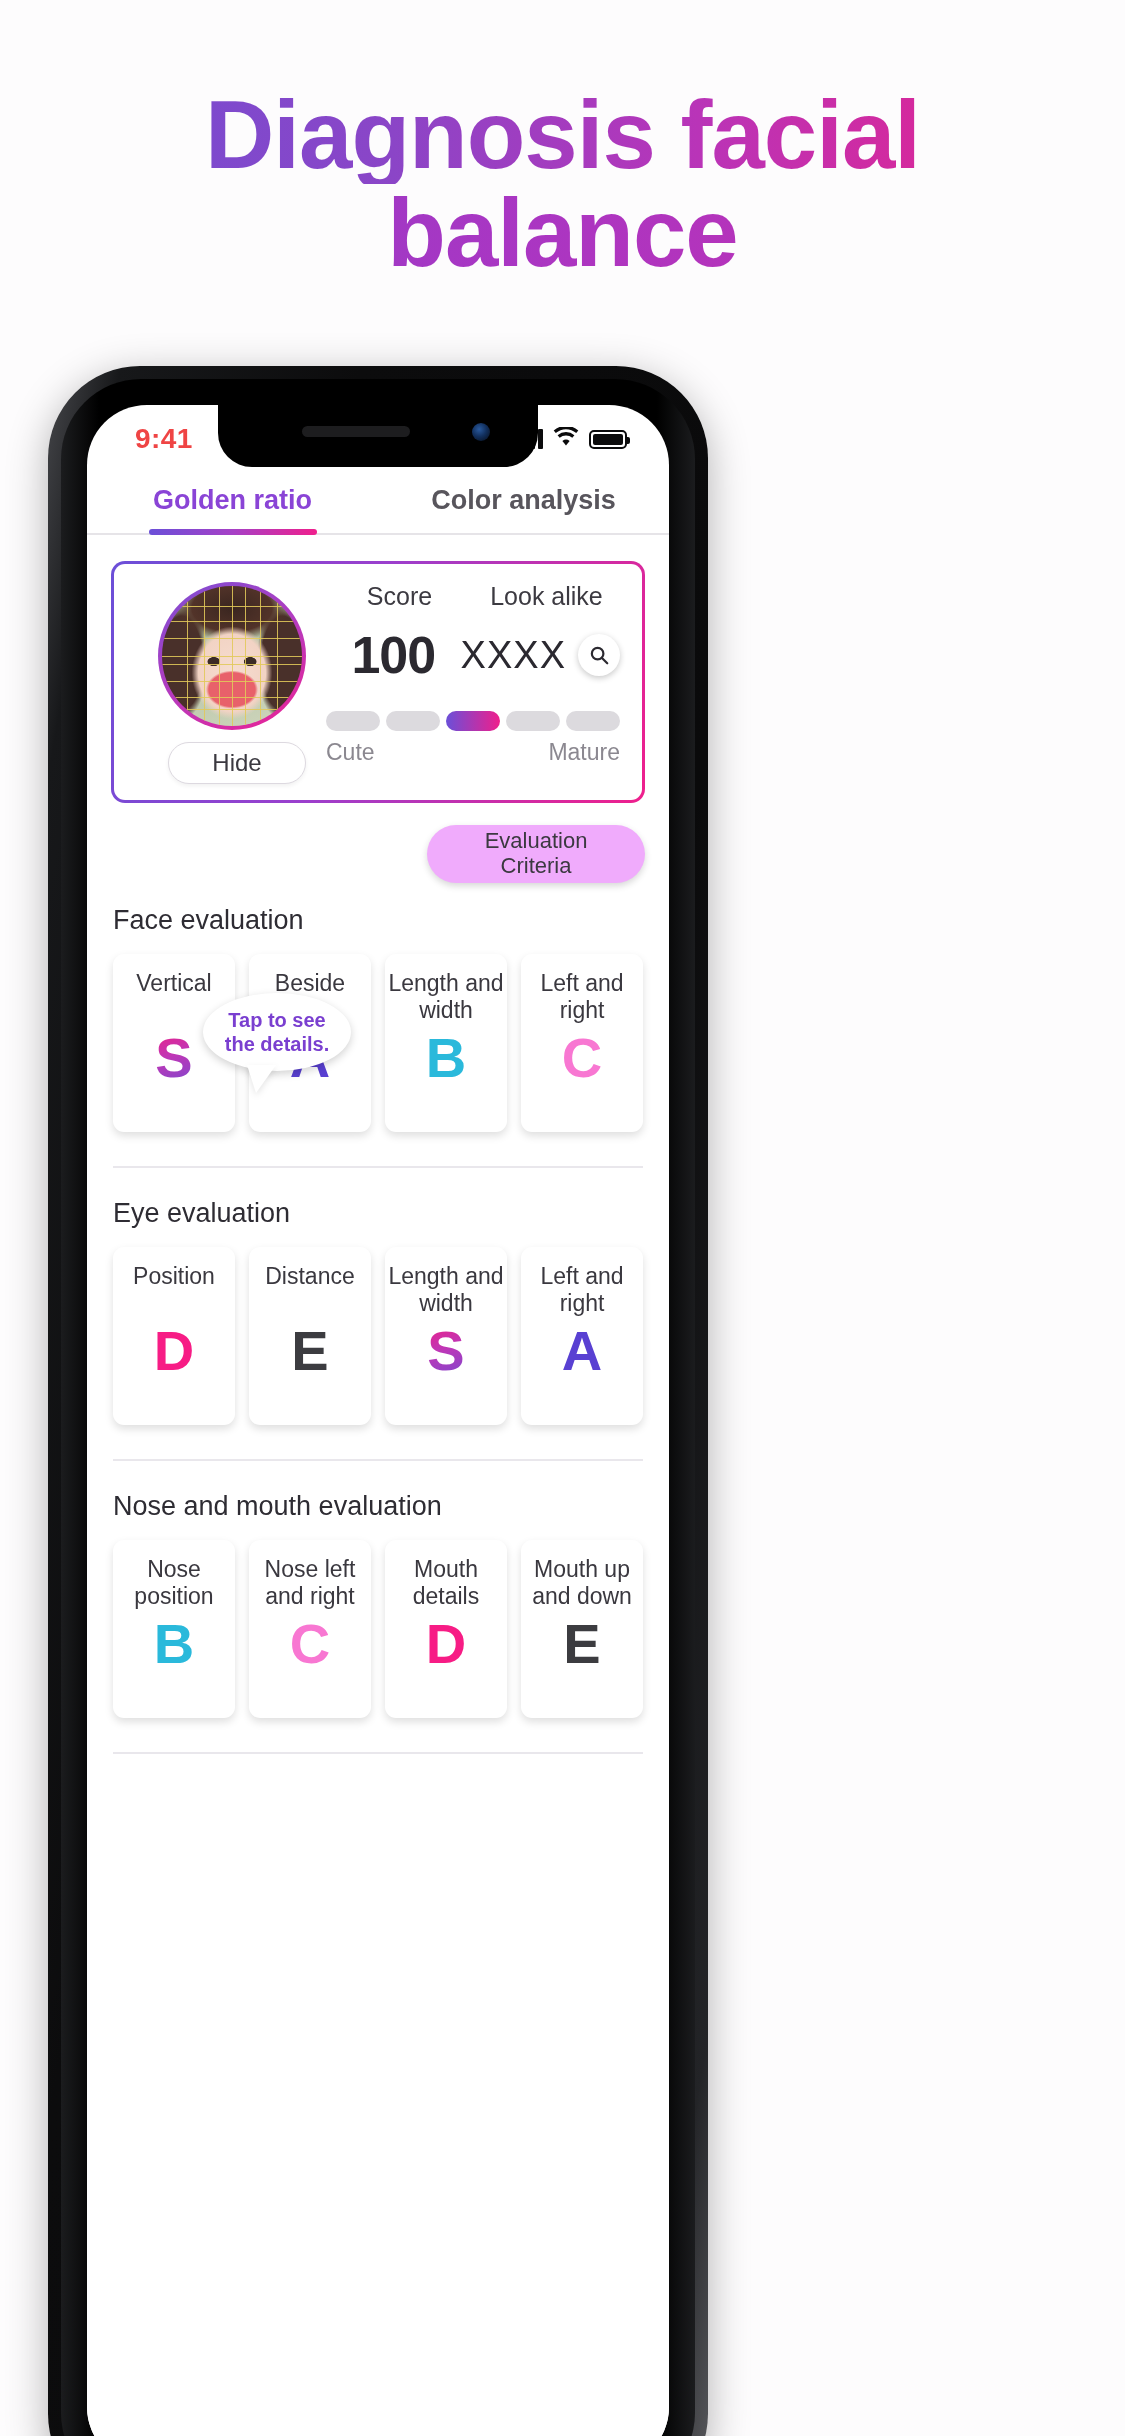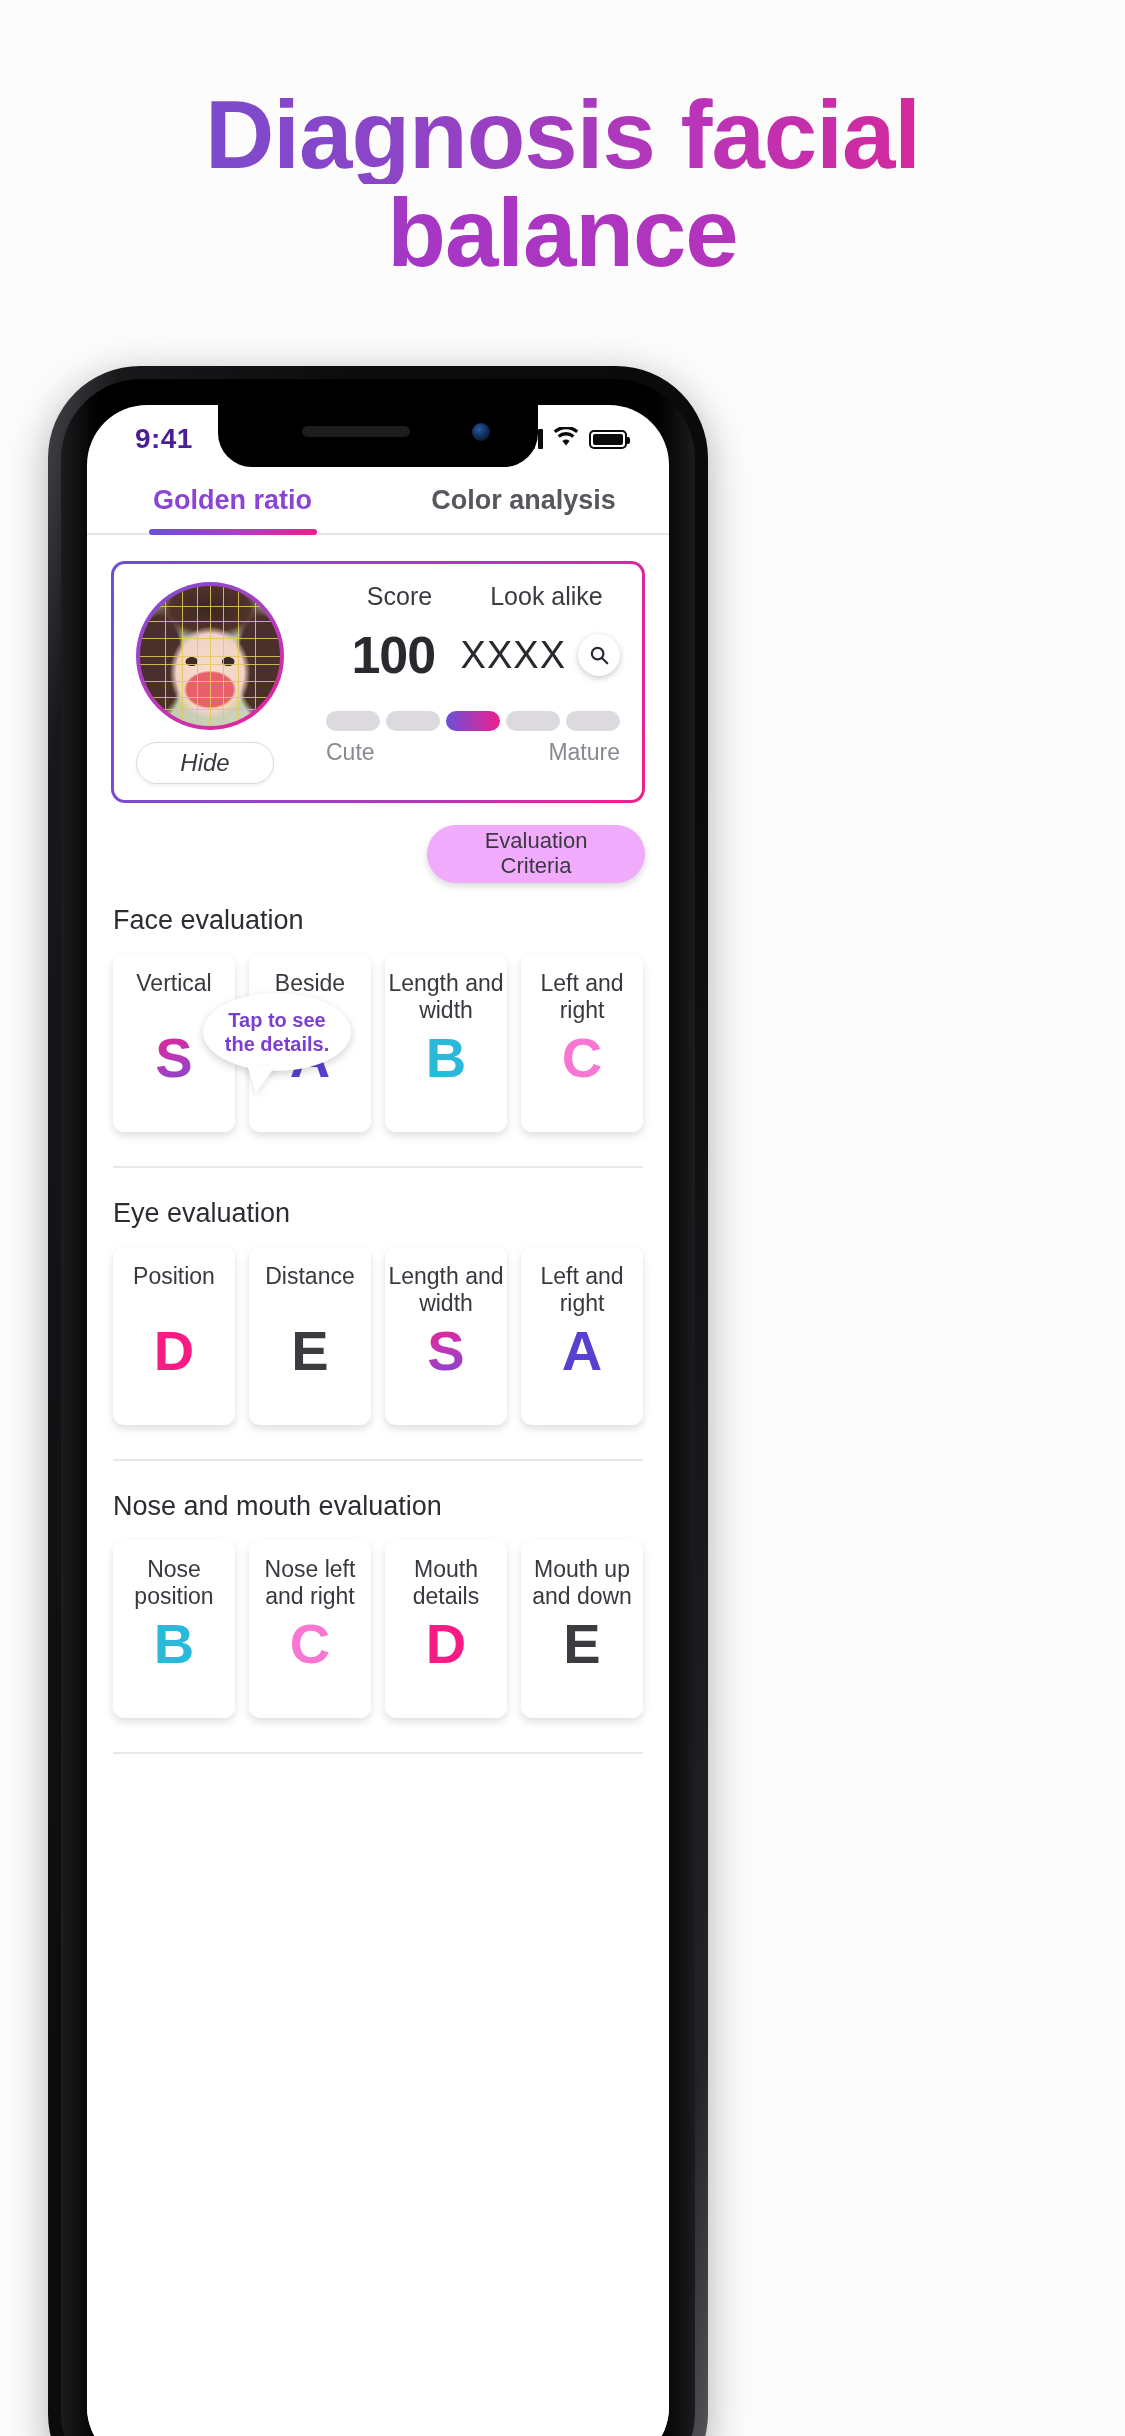--- a/index.html
+++ b/index.html
@@ -122,21 +122,21 @@
     height: 62px;
     display: flex;
     align-items: center;
     justify-content: space-between;
     padding: 6px 42px 0 48px;
     z-index: 6;
   }
   #sb-time {
     font-size: 28px;
     font-weight: 600;
-    color: #4c1d95;
+    color: #ef4444;
     letter-spacing: .4px;
   }
   #sb-icons { display: flex; align-items: center; gap: 10px; }
   .sig { display: flex; align-items: flex-end; gap: 3px; height: 20px; }
   .sig i { display: block; width: 5px; background: #0b0b0c; border-radius: 1px; }
   .sig i:nth-child(1) { height: 7px; }
   .sig i:nth-child(2) { height: 11px; }
   .sig i:nth-child(3) { height: 15px; }
   .sig i:nth-child(4) { height: 20px; }
   .batt {
@@ -207,21 +207,21 @@
     padding: 3px;
     background: linear-gradient(110deg,#6b4fd8 0%, #9b3fcd 45%, #ef1f8c 100%);
   }
   #score-card-inner {
     background: #fff;
     border-radius: 11px;
     padding: 18px 22px 16px 22px;
     display: flex;
     gap: 20px;
   }
-  .card-left { width: 170px; flex: 0 0 170px; display: flex; flex-direction: column; align-items: flex-start; font-style: italic; }
+  .card-left { width: 170px; flex: 0 0 170px; display: flex; flex-direction: column; align-items: flex-end; }
   .face-wrap {
     width: 148px; height: 148px;
     border-radius: 50%;
     padding: 4px;
     background: linear-gradient(150deg,#7a4fd4 0%, #b43bc0 50%, #ef2090 100%);
   }
   .face {
     width: 100%; height: 100%;
     border-radius: 50%;
     position: relative;

